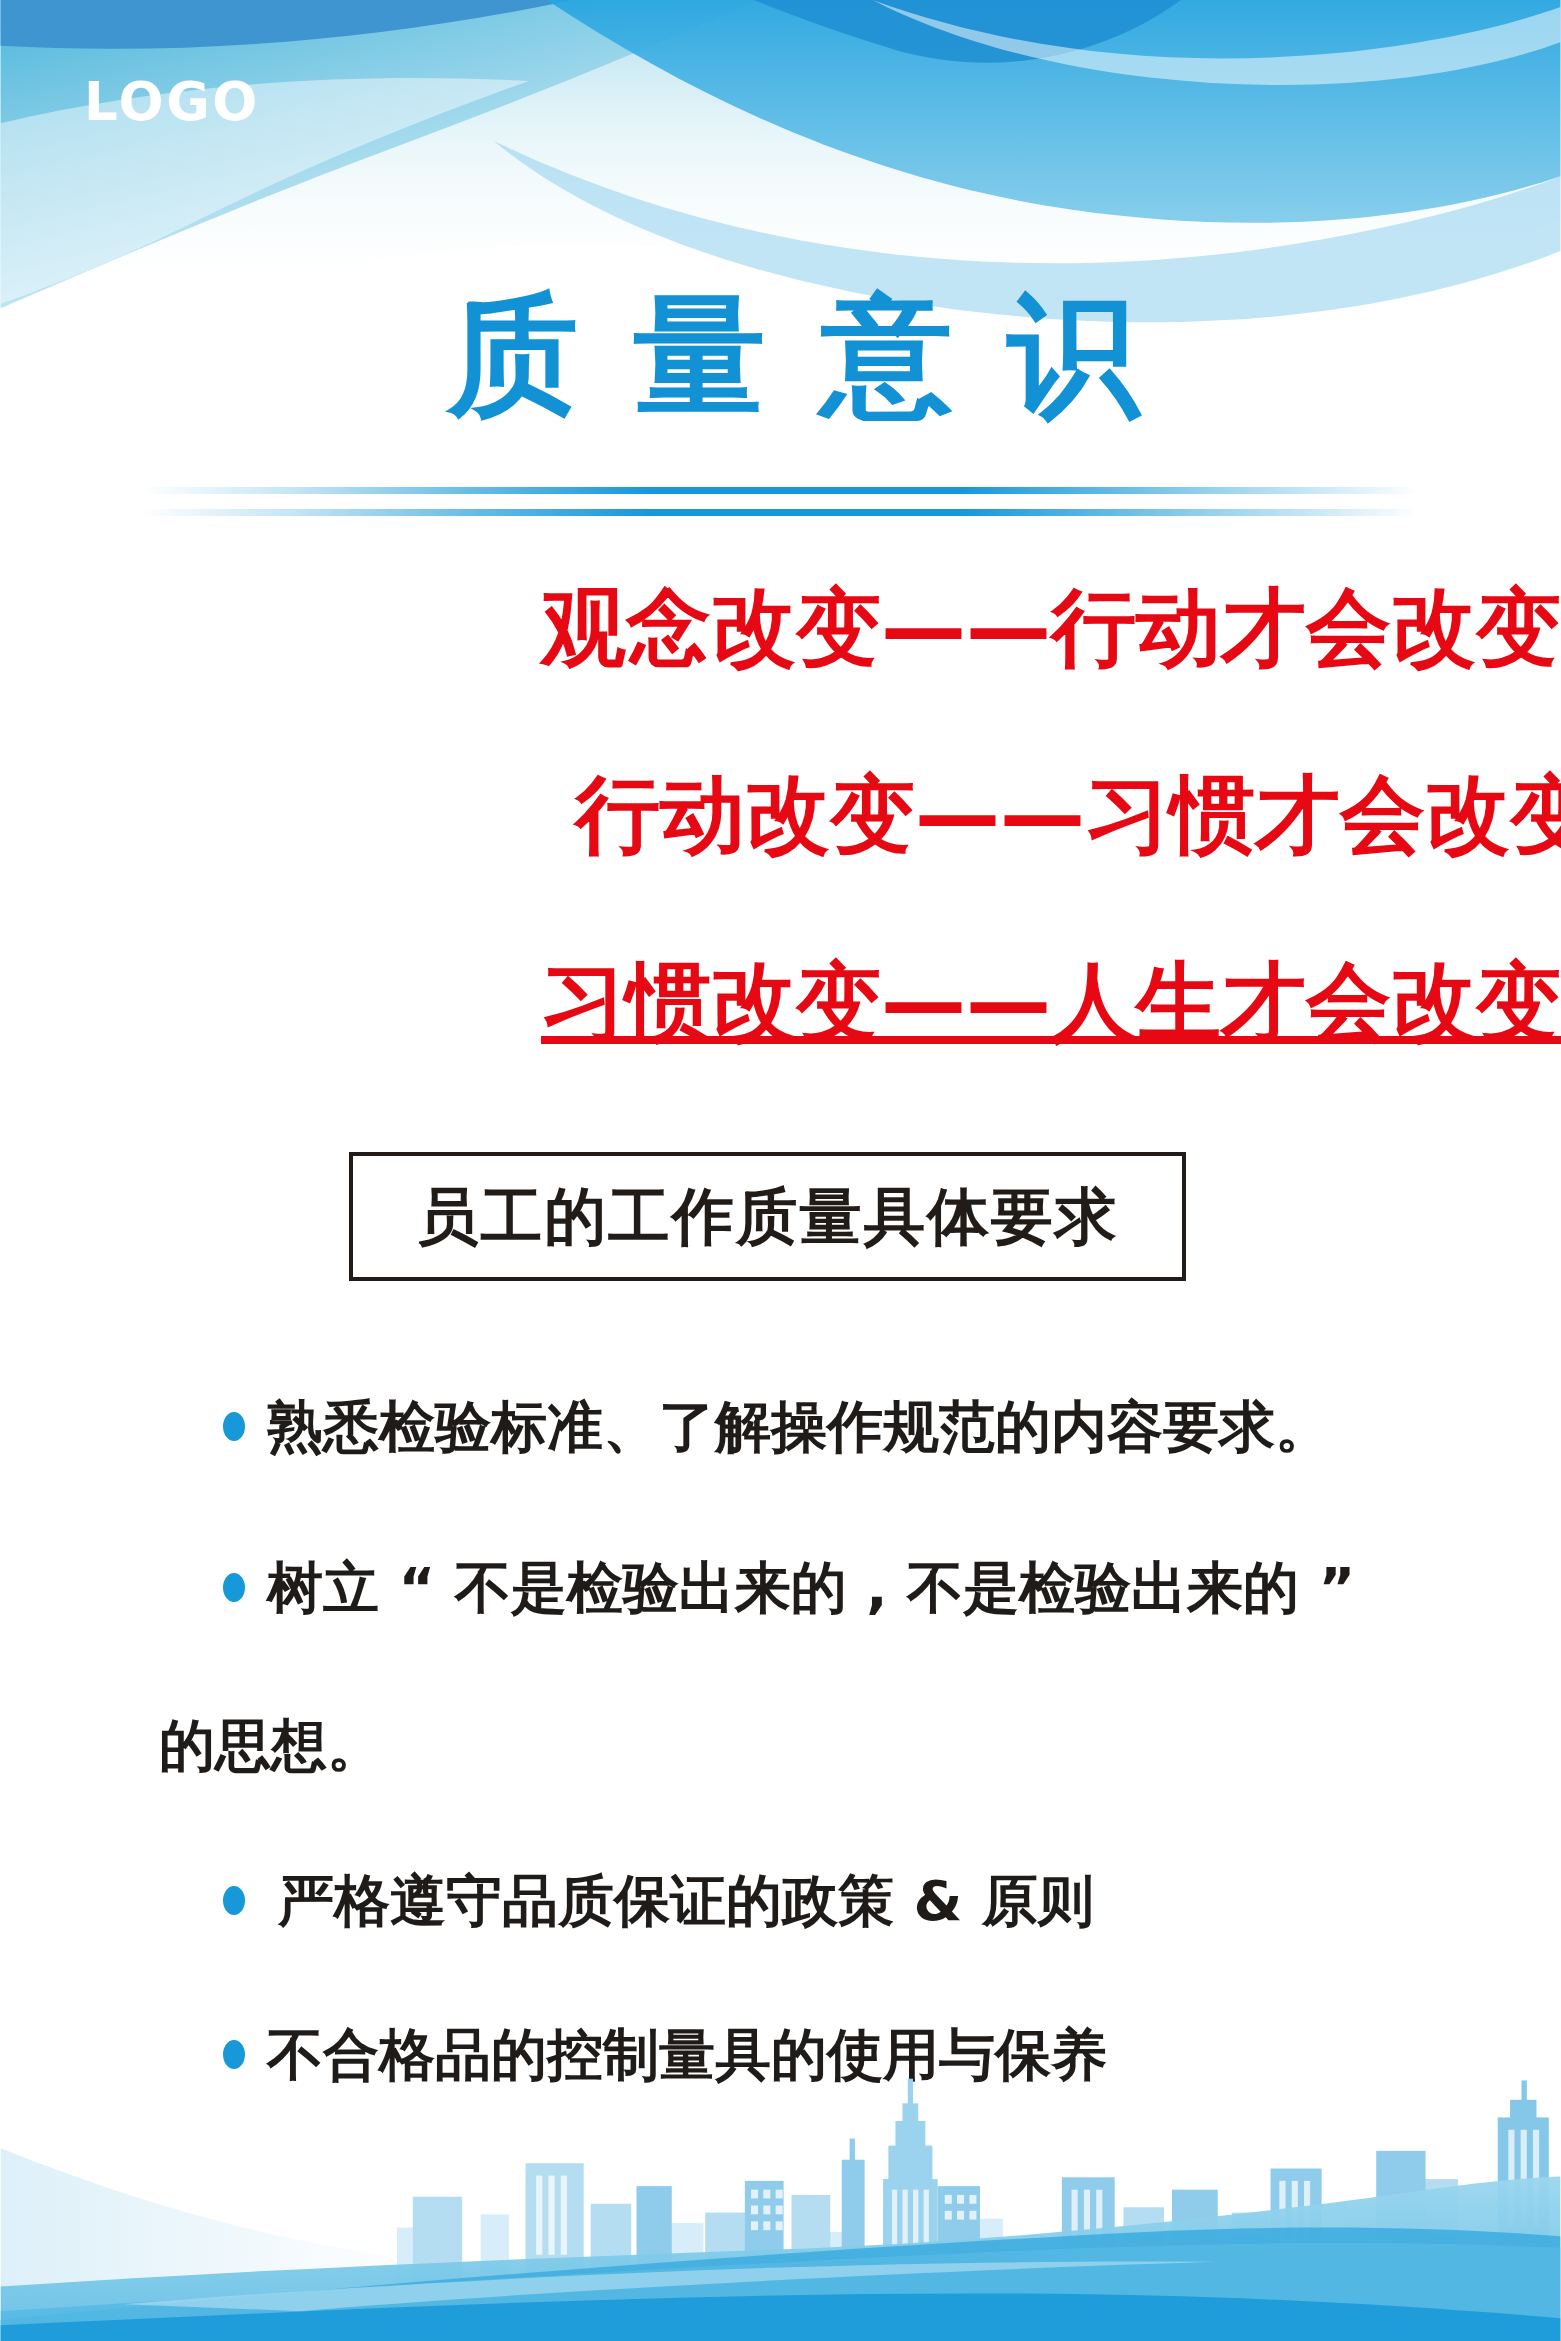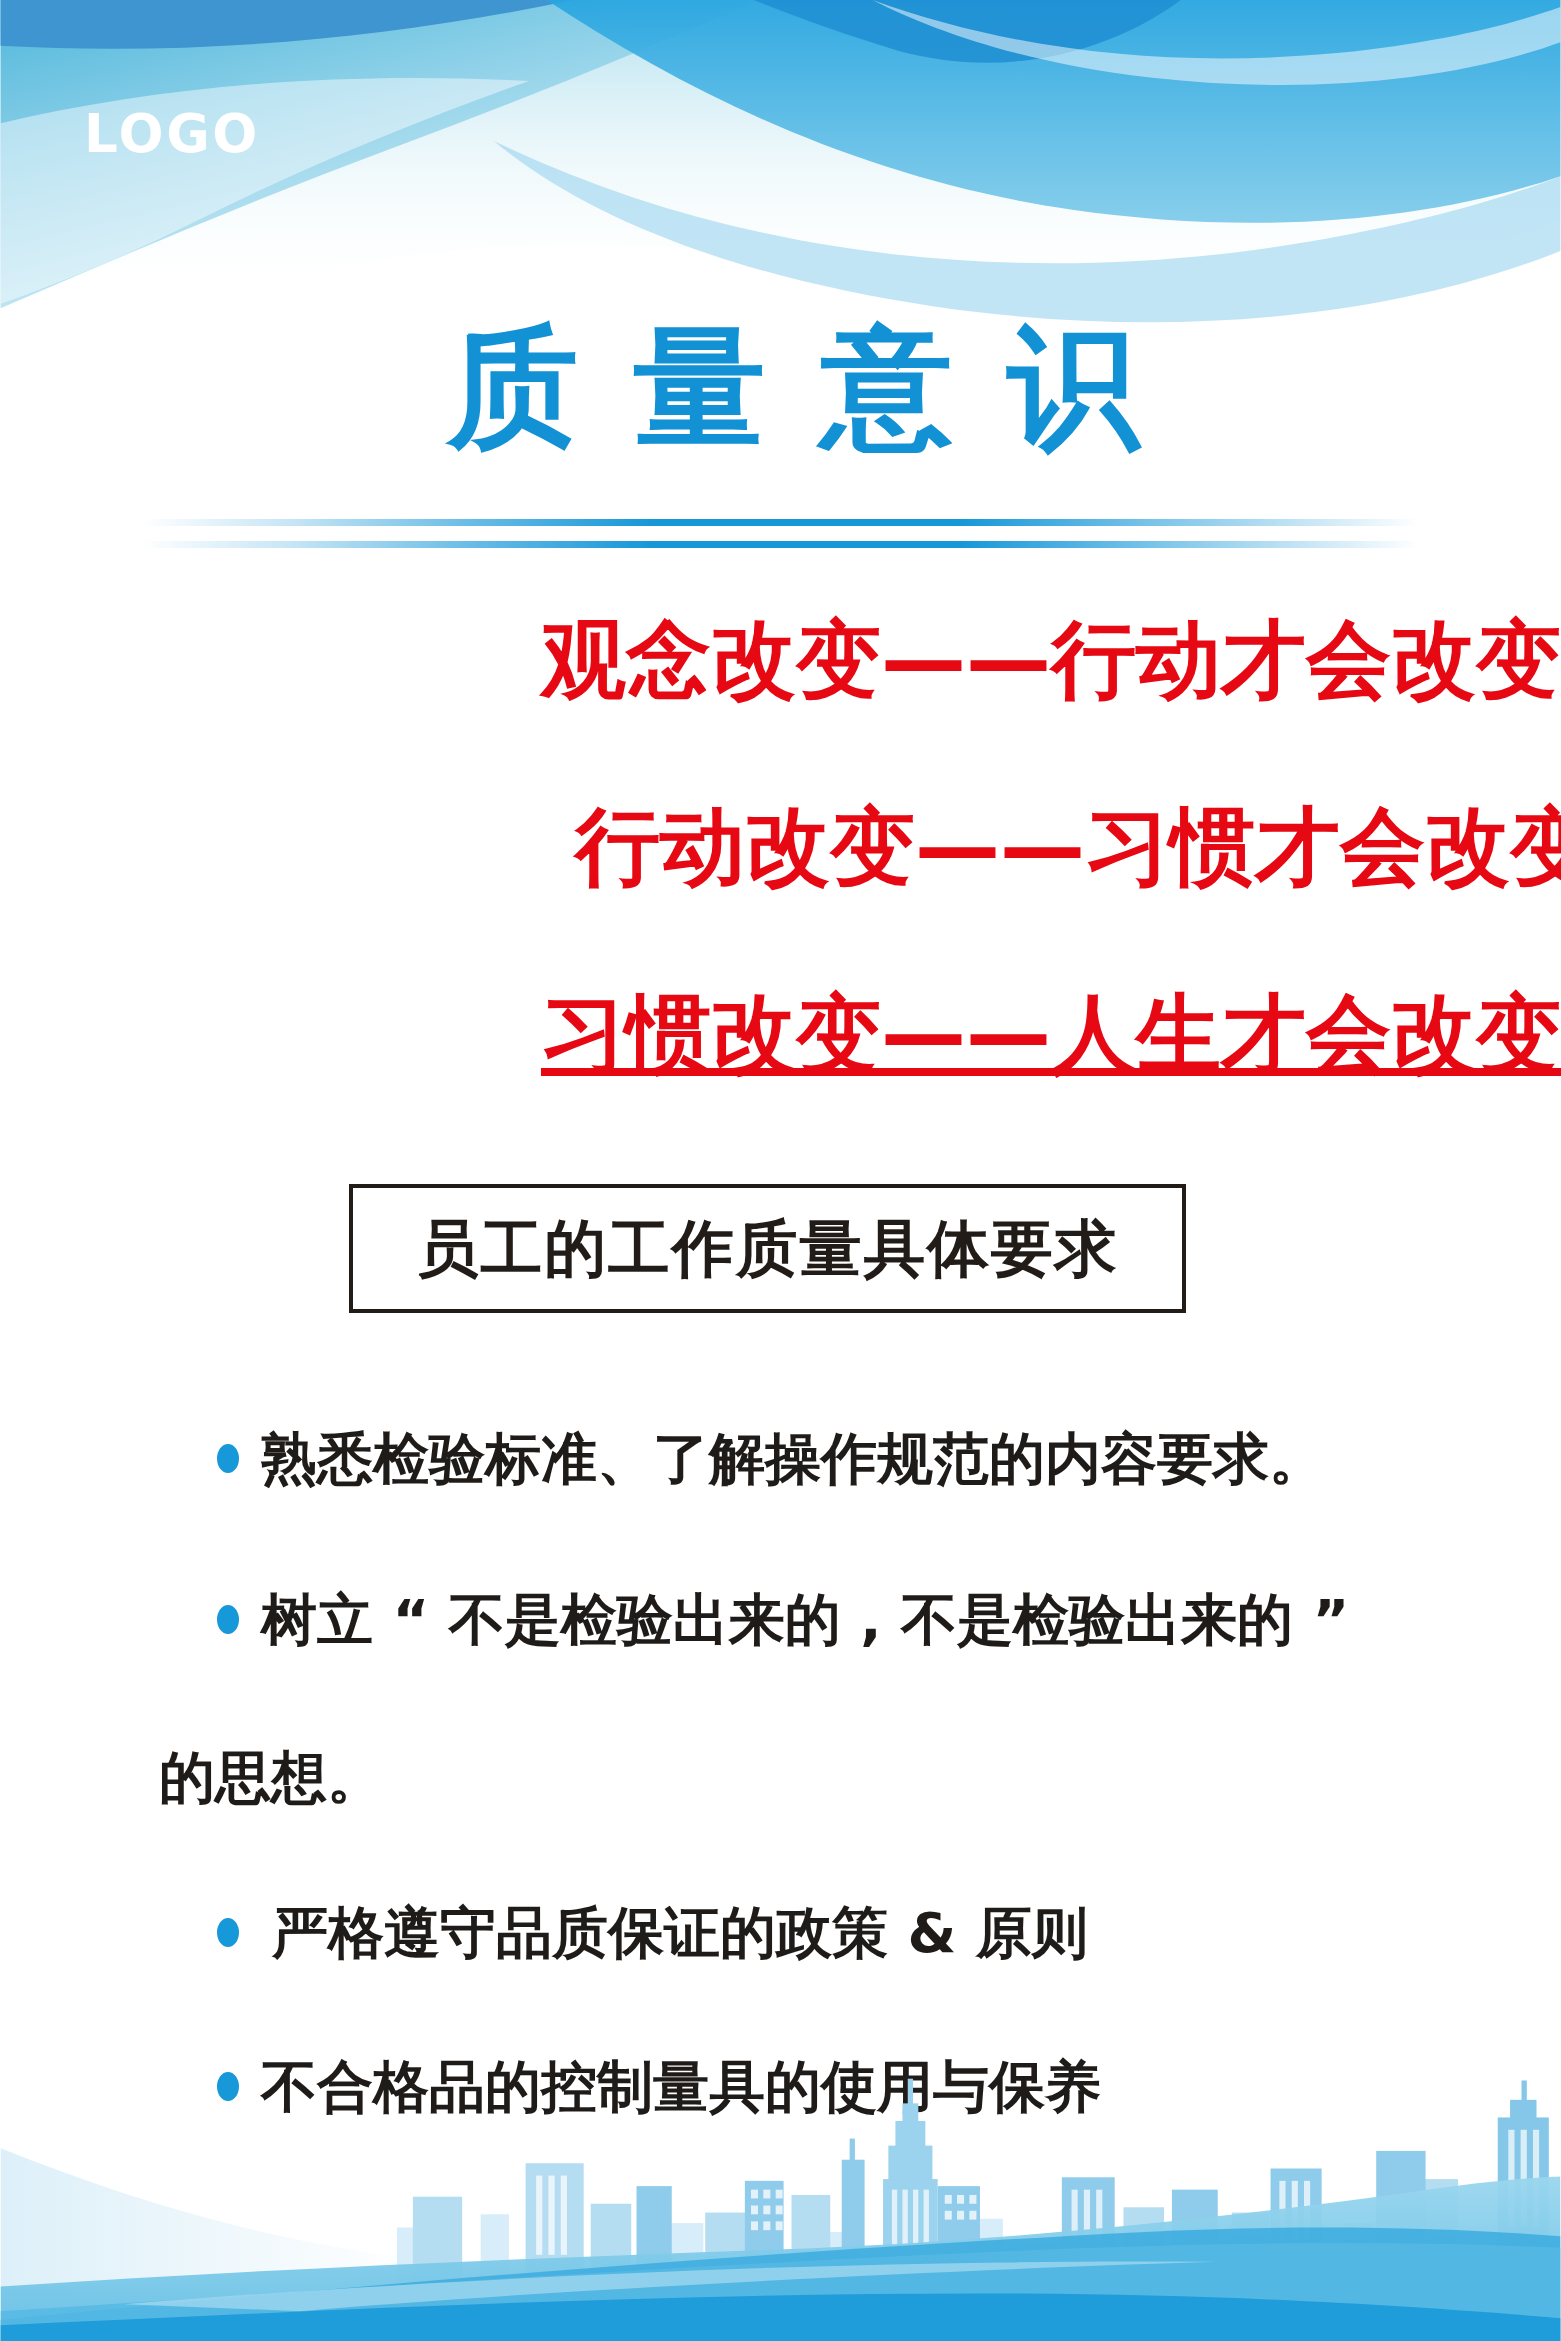--- a/index.html
+++ b/index.html
@@ -3,21 +3,21 @@
 <meta charset="utf-8">
 <style>
   html,body{margin:0;padding:0;background:#fff;}
   .page{
     position:relative;
     width:1561px;height:2342px;
     overflow:hidden;
     background:#ffffff;
     font-family:"DejaVu Sans","Liberation Sans",sans-serif;
   }
-  .abs{position:absolute;margin-top:32px;}
+  .abs{position:absolute;}
   svg.deco{display:block;position:absolute;left:0;pointer-events:none;}
   .top-deco{top:0;}
   .bottom-deco{bottom:0;}
 
   .logo{
     left:84px;top:71px;
     color:#ffffff;
     font-size:53px;
     font-weight:600;
     letter-spacing:2.6px;
@@ -71,21 +71,21 @@
   }
   .req-box span{
     color:#221c18;
     font-size:62px;
     font-weight:bold;
     letter-spacing:1.8px;
     white-space:nowrap;
   }
 
   .bullet-row{
-    left:217px;
+    left:223px;
     display:flex;
     align-items:center;
     color:#1f1b18;
     font-size:56px;
     font-weight:bold;
     line-height:1.2;
     white-space:nowrap;
   }
   .bullet-dot{
     width:22px;height:29px;

